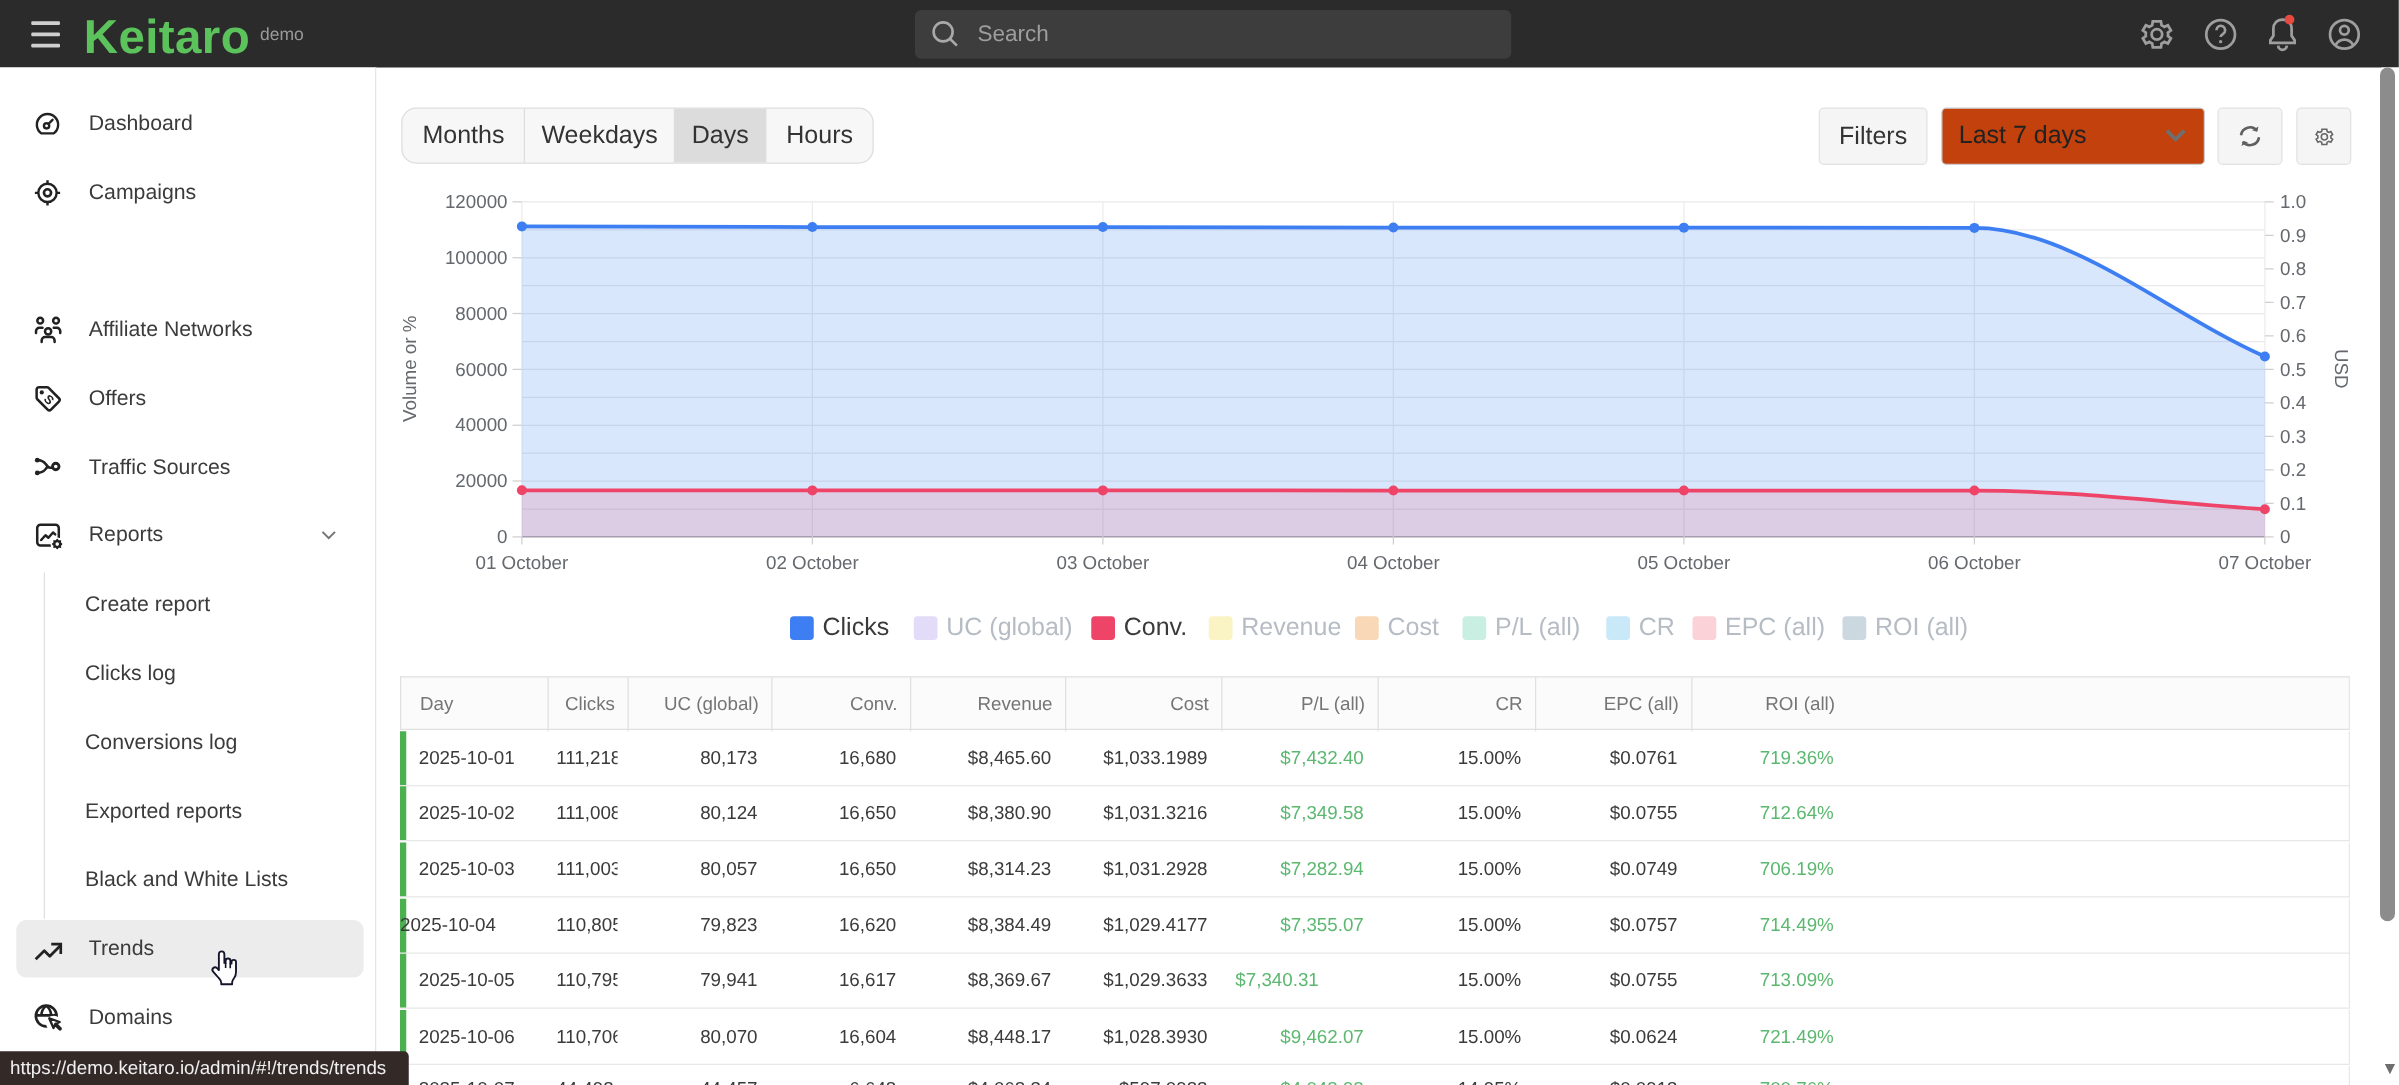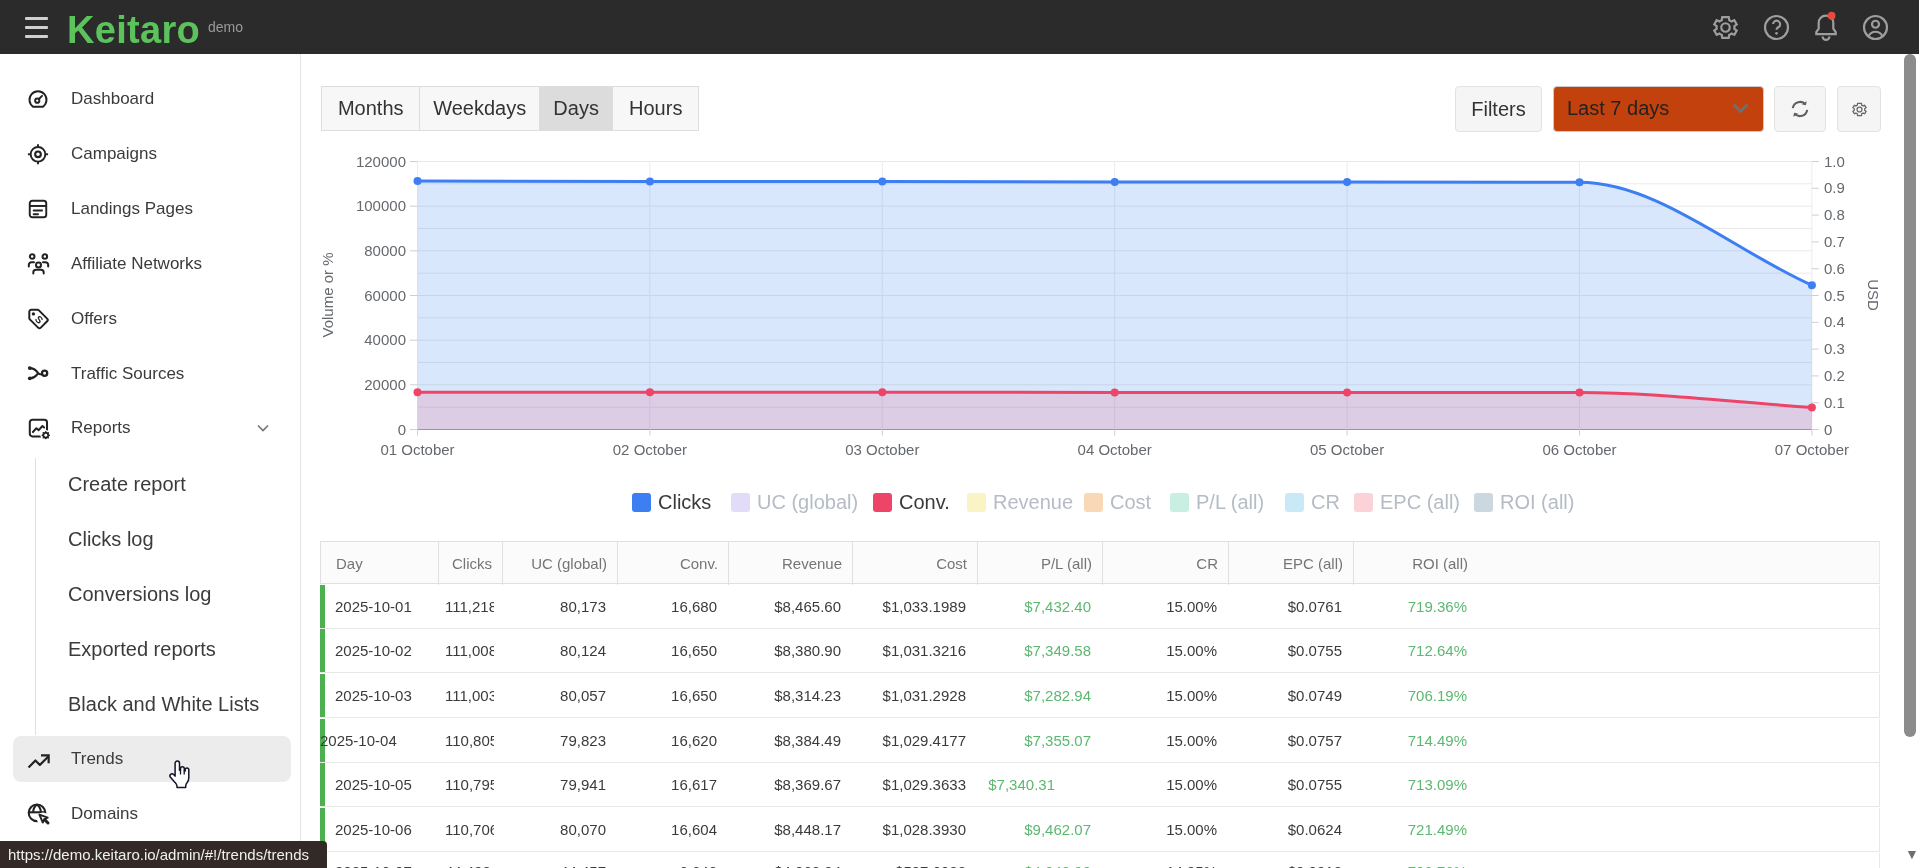--- a/index.html
+++ b/index.html
@@ -11,28 +11,28 @@
 #logo { position:absolute; left:67px; top:9px; color:#5cc35c; font-size:38px; font-weight:bold; letter-spacing:0.3px; }
 #demo { position:absolute; left:208px; top:19px; color:#9a9a9a; font-size:14px; }
 #search { position:absolute; left:732px; top:8px; width:477px; height:39px; background:#3d3d3d; border-radius:5px; }
 #search span { position:absolute; left:50px; top:9px; font-size:18px; color:#9e9e9e; }
 .nico { position:absolute; top:13px; }
 
 #sidebar { position:absolute; left:0; top:54px; width:301px; height:814px; background:#fff; border-right:1px solid #e4e4e4; }
 .mitem { position:absolute; left:0; width:300px; height:44px; }
 .mitem .txt { position:absolute; left:71px; top:50%; transform:translateY(-50%); font-size:17px; color:#3b3b3b; }
 .mitem svg { position:absolute; left:27px; top:50%; transform:translateY(-50%); }
-.sitem { position:absolute; left:68px; font-size:20px; color:#3b3b3b; transform:translateY(-50%); }
+.sitem { position:absolute; left:68px; font-size:17px; color:#3b3b3b; transform:translateY(-50%); }
 #guide { position:absolute; left:35px; top:404px; width:1px; height:277px; background:#e0e0e0; }
 #hl { position:absolute; left:13px; top:682px; width:278px; height:46px; background:#ececec; border-radius:8px; }
 
 .btn { position:absolute; background:#f5f5f5; border:1px solid #e2e2e2; border-radius:4px; color:#333;
    font-size:20px; display:flex; align-items:center; justify-content:center; }
 #bgroup { position:absolute; left:321px; top:86px; width:378px; height:45px; border:1px solid #ddd;
-   border-radius:0; background:#f7f7f7; display:flex; }
+   border-radius:12px; background:#f7f7f7; display:flex; }
 #bgroup div { border-right:1px solid #ddd; font-size:20px; color:#333; display:flex; align-items:center; justify-content:center; }
 #bgroup div:last-child { border-right:none; }
 #select { position:absolute; left:1553px; top:86px; width:211px; height:46px; background:#c2410c;
   border:1px solid #ccc; border-radius:4px; }
 #select span { position:absolute; left:13px; top:10px; font-size:20px; color:#222; }
 
 #chart { position:absolute; left:0; top:0; }
 .leg { position:absolute; top:493px; height:19px; }
 .leg i { position:absolute; left:0; top:0; width:19px; height:19px; border-radius:3px; }
 .leg span { position:absolute; left:26px; top:-2px; font-size:20px; white-space:nowrap; }
@@ -58,20 +58,27 @@
 </head>
 <body>
 <div id="nav">
   <div id="burger">
       <div style="top:17px"></div>
       <div style="top:26px"></div>
       <div style="top:35px"></div>
     </div>
   <div id="logo">Keitaro</div>
   <div id="demo">demo</div>
+  <div id="search">
+    <svg style="position:absolute;left:11px;top:6px" width="27" height="27" viewBox="0 0 27 27" fill="none" stroke="#a9a9a9" stroke-width="2.1">
+        <circle cx="11.5" cy="11.5" r="7.6"></circle>
+        <line x1="17" y1="17" x2="22.5" y2="22.5"></line>
+      </svg>
+    <span>Search</span>
+  </div>
   <svg class="nico" style="left:1711px" width="29" height="29" viewBox="0 0 24 24" fill="none" stroke="#9e9e9e" stroke-width="1.8">
       <path d="M12 8.5 A3.5 3.5 0 1 0 12 15.5 A3.5 3.5 0 1 0 12 8.5 M19.4 12a7.4 7.4 0 0 0-.1-1.1l2-1.5-2-3.4-2.3 1a7.6 7.6 0 0 0-1.9-1.1L14.7 3.4 H9.3 L8.9 5.9a7.6 7.6 0 0 0-1.9 1.1l-2.3-1-2 3.4 2 1.5a7.4 7.4 0 0 0 0 2.2l-2 1.5 2 3.4 2.3-1a7.6 7.6 0 0 0 1.9 1.1 l.4 2.5h5.4l.4-2.5a7.6 7.6 0 0 0 1.9-1.1l2.3 1 2-3.4-2-1.5c.1-.4.1-.7.1-1.1z"></path>
     </svg>
   <svg class="nico" style="left:1762px" width="29" height="29" viewBox="0 0 24 24" fill="none" stroke="#9e9e9e" stroke-width="1.8">
       <circle cx="12" cy="12" r="9.5"></circle>
       <path d="M9.2 9.2a2.9 2.9 0 1 1 4.4 2.5c-.9.6-1.6 1-1.6 2.1"></path>
       <circle cx="12" cy="16.8" r="1.1" fill="#9e9e9e" stroke="none"></circle>
     </svg>
   <svg class="nico" style="left:1811px; top:11px; overflow:visible" width="30" height="30" viewBox="0 0 30 30" fill="none" stroke="#9e9e9e" stroke-width="2.2">
       <path d="M15,4.6 C10.7,4.6 7.7,7.8 7.7,12 V17.6 L5.3,21.2 V23.2 H24.7 V21.2 L22.3,17.6 V12 C22.3,7.8 19.3,4.6 15,4.6 Z"></path>
@@ -99,29 +106,20 @@
   <div class="mitem" style="top:78px">
     <svg width="22" height="22" viewBox="0 0 24 24" fill="none" stroke="#222" stroke-width="2.1">
         <circle cx="12" cy="12.3" r="8"></circle>
         <circle cx="12" cy="12.3" r="3.1" stroke-width="2.3"></circle>
         <line x1="12" y1="1.3" x2="12" y2="4.2"></line>
         <line x1="12" y1="20.4" x2="12" y2="23.3"></line>
         <line x1="1" y1="12.3" x2="3.9" y2="12.3"></line>
         <line x1="20.1" y1="12.3" x2="23" y2="12.3"></line>
       </svg>
     <span class="txt">Campaigns</span>
-  </div>
-  <div class="mitem" style="top:133px">
-    <svg width="22" height="22" viewBox="0 0 24 24" fill="none" stroke="#222" stroke-width="2.1">
-        <rect x="3" y="3" width="18" height="18" rx="2.8"></rect>
-        <line x1="3" y1="8.7" x2="21" y2="8.7"></line>
-        <line x1="7.3" y1="13.6" x2="16.4" y2="13.6" stroke-linecap="round"></line>
-        <line x1="7.3" y1="17.7" x2="12" y2="17.7" stroke-linecap="round"></line>
-      </svg>
-    <span class="txt">Landings Pages</span>
   </div>
   <div class="mitem" style="top:188px">
     <svg width="23" height="23" viewBox="0 0 24 24" fill="none" stroke="#222" stroke-width="2.1" stroke-linecap="round" stroke-linejoin="round">
         <circle cx="5.4" cy="4.2" r="2.4"></circle>
         <circle cx="18.6" cy="4.2" r="2.4"></circle>
         <path d="M7.3 10.2 H4.6 A2.7 2.7 0 0 0 1.9 12.9 V14.5"></path>
         <path d="M16.7 10.2 H19.4 A2.7 2.7 0 0 1 22.1 12.9 V14.5"></path>
         <circle cx="12" cy="13.1" r="2.6"></circle>
         <path d="M6.6 22 V20.7 A2.8 2.8 0 0 1 9.4 17.9 H14.6 A2.8 2.8 0 0 1 17.4 20.7 V22"></path>
       </svg>

